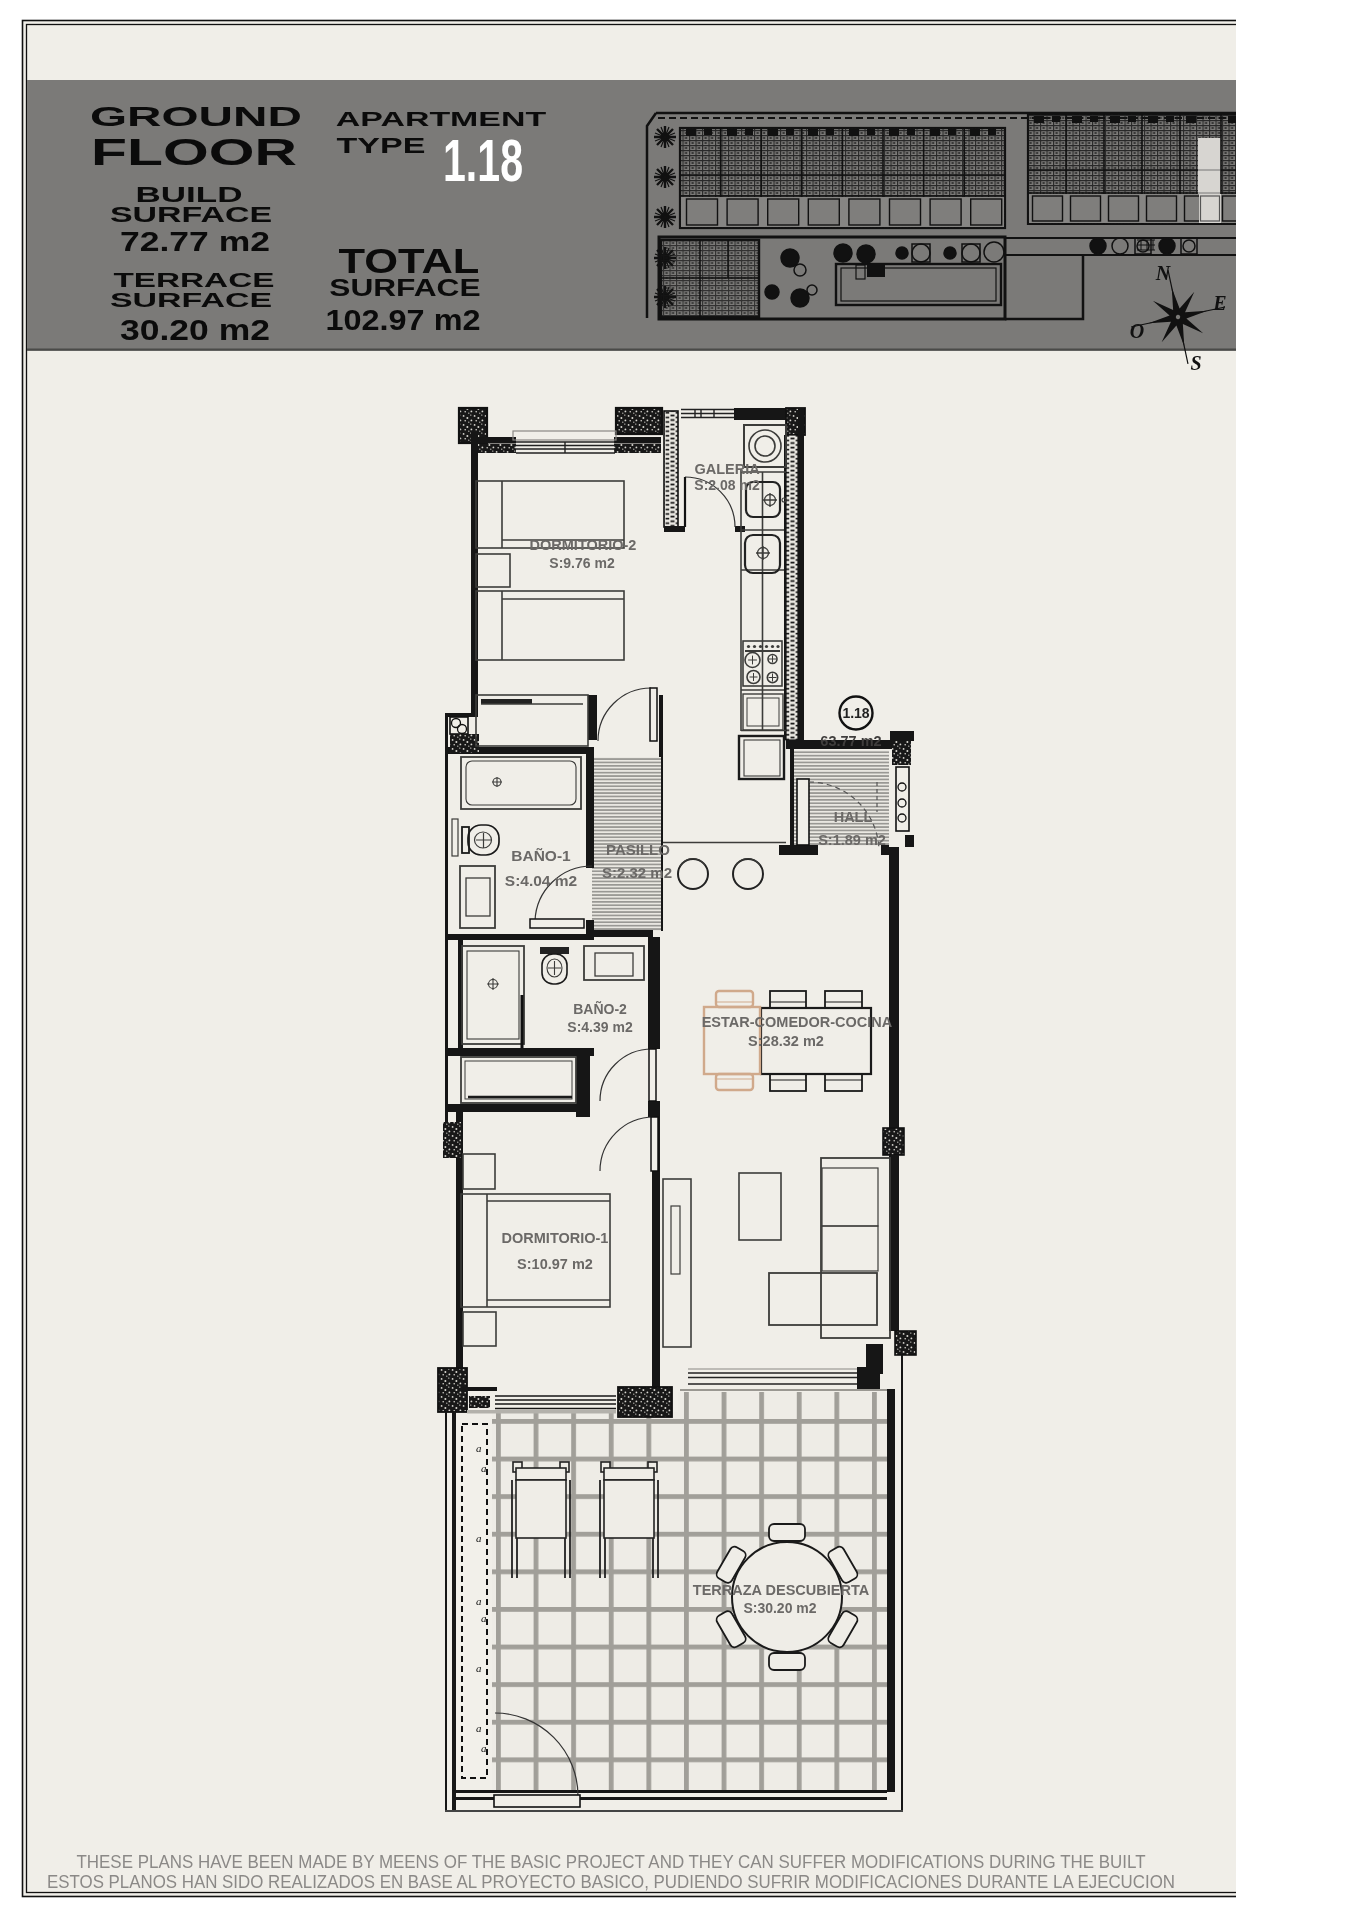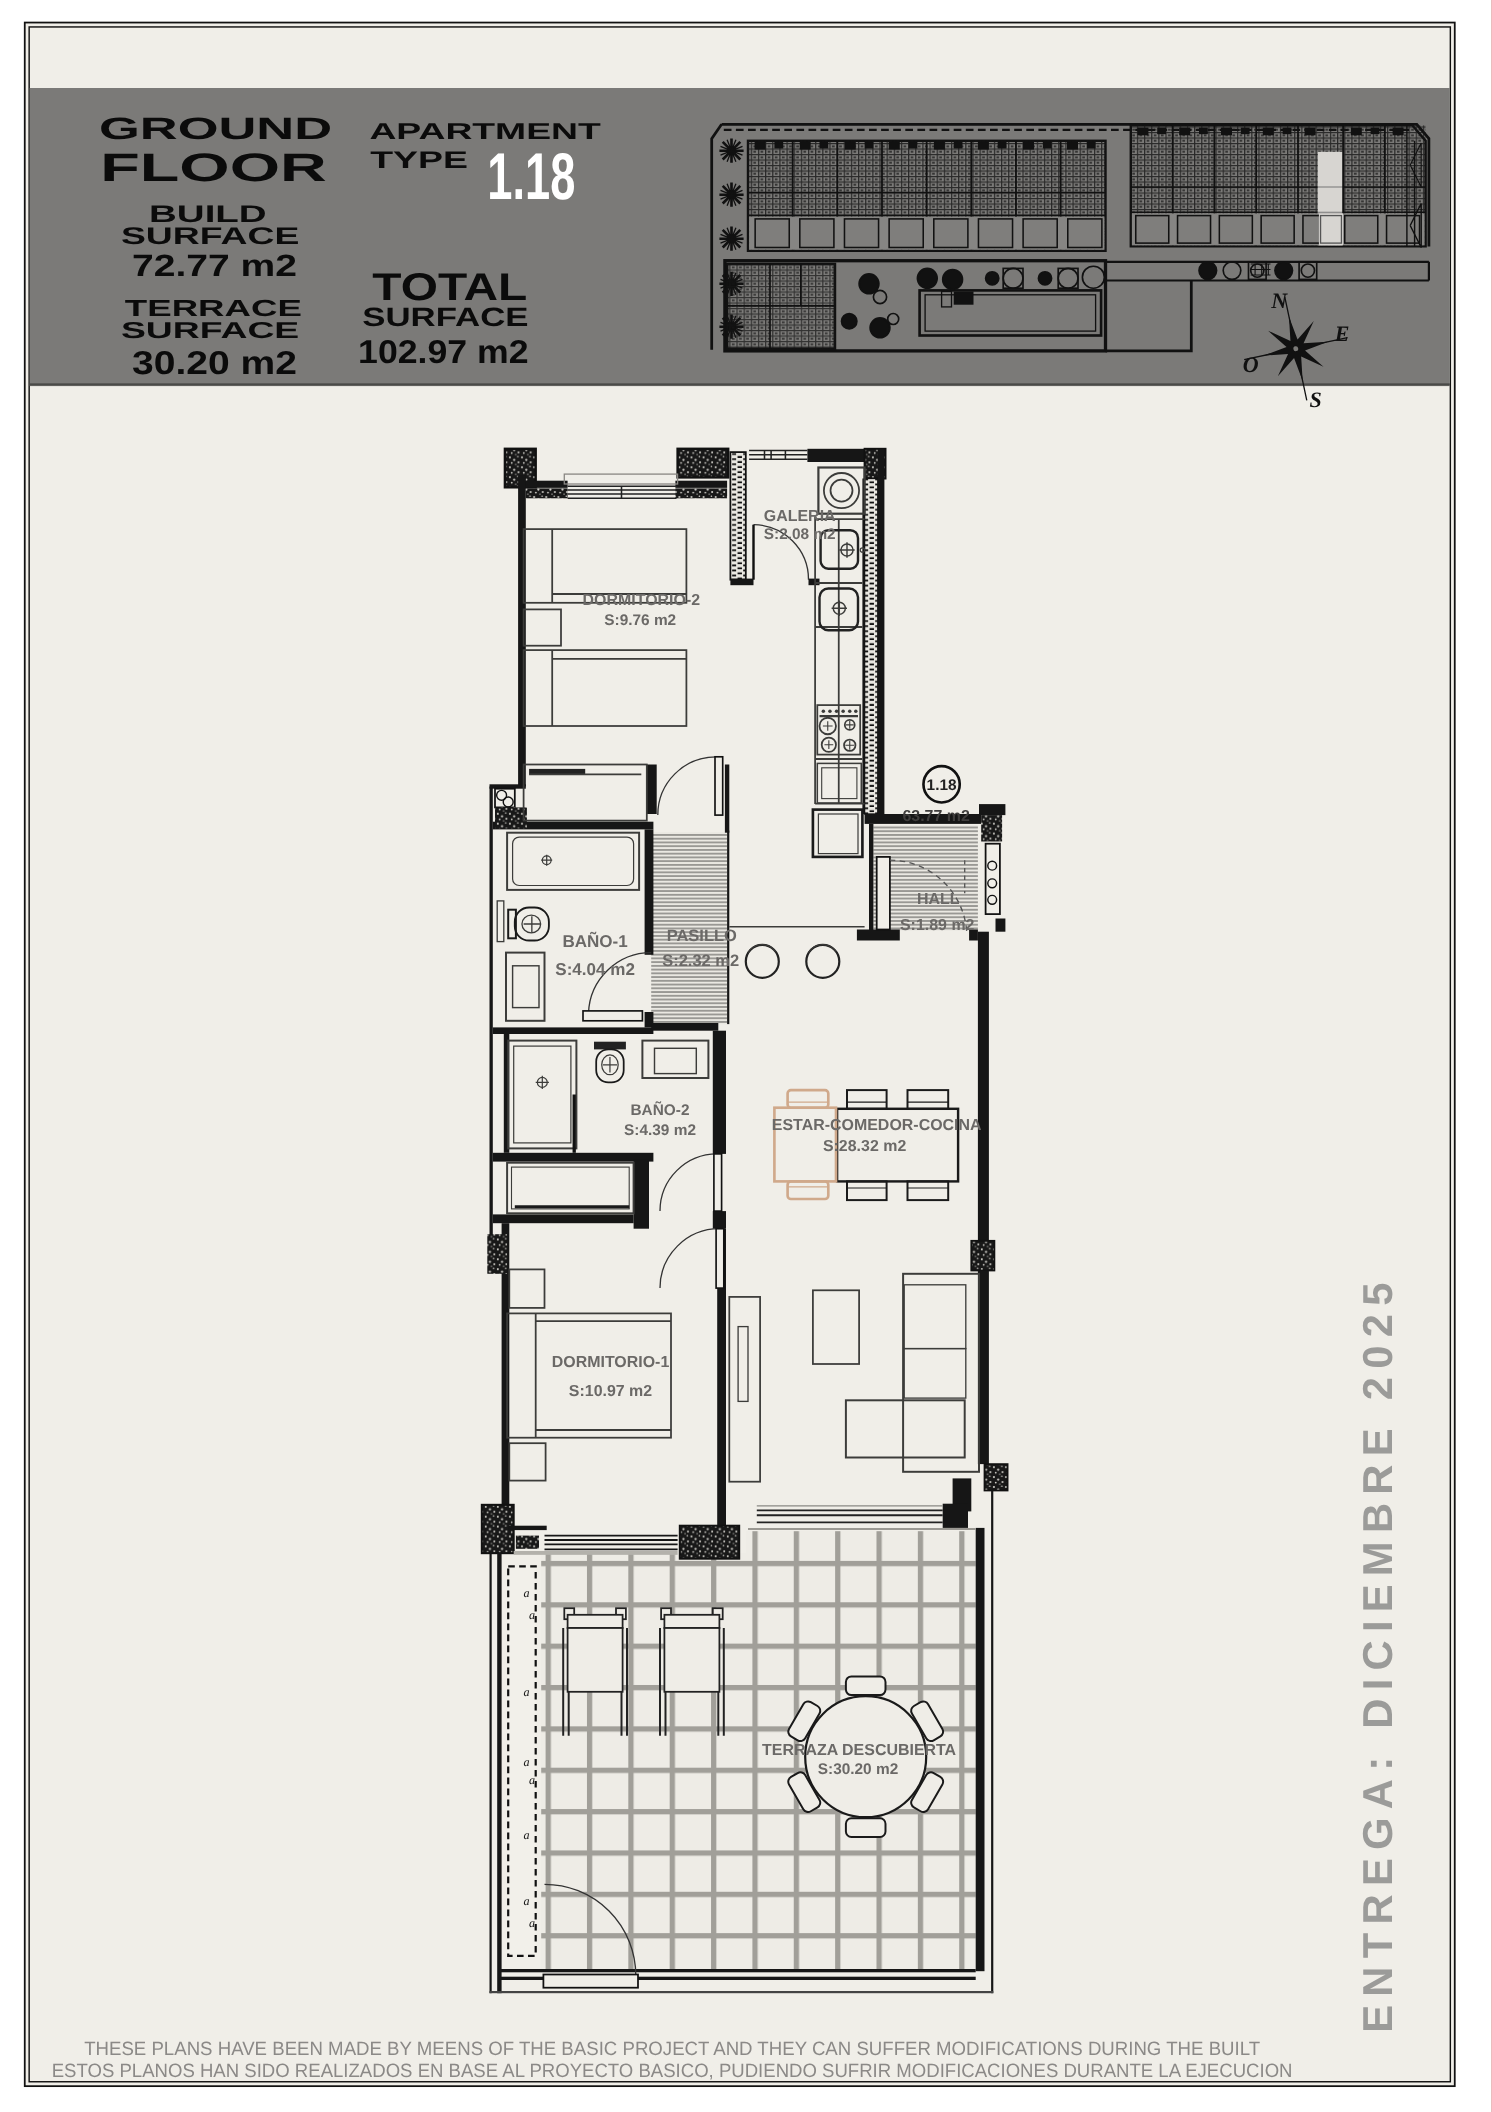--- a/index.html
+++ b/index.html
@@ -1,16 +1,16 @@
 <!DOCTYPE html>
 <html><head>
 <meta charset="utf-8">
 <style>
   html,body{margin:0;padding:0;background:#ffffff;}
-  .page{position:relative;width:1356px;height:1920px;background:#b91c1c;overflow:hidden;
+  .page{position:relative;width:1236px;height:1920px;background:#c4b5fd;overflow:hidden;
         font-family:"Liberation Sans", sans-serif;text-align:right;}
   svg{position:absolute;left:0;top:0;}
 </style>
 </head>
 <body>
 <div class="page">
 <svg width="1356" height="1920" viewBox="0 0 1356 1920">
 <defs>
   <pattern id="speck" width="11" height="9" patternUnits="userSpaceOnUse">
     <rect width="11" height="9" fill="#181818"></rect>

